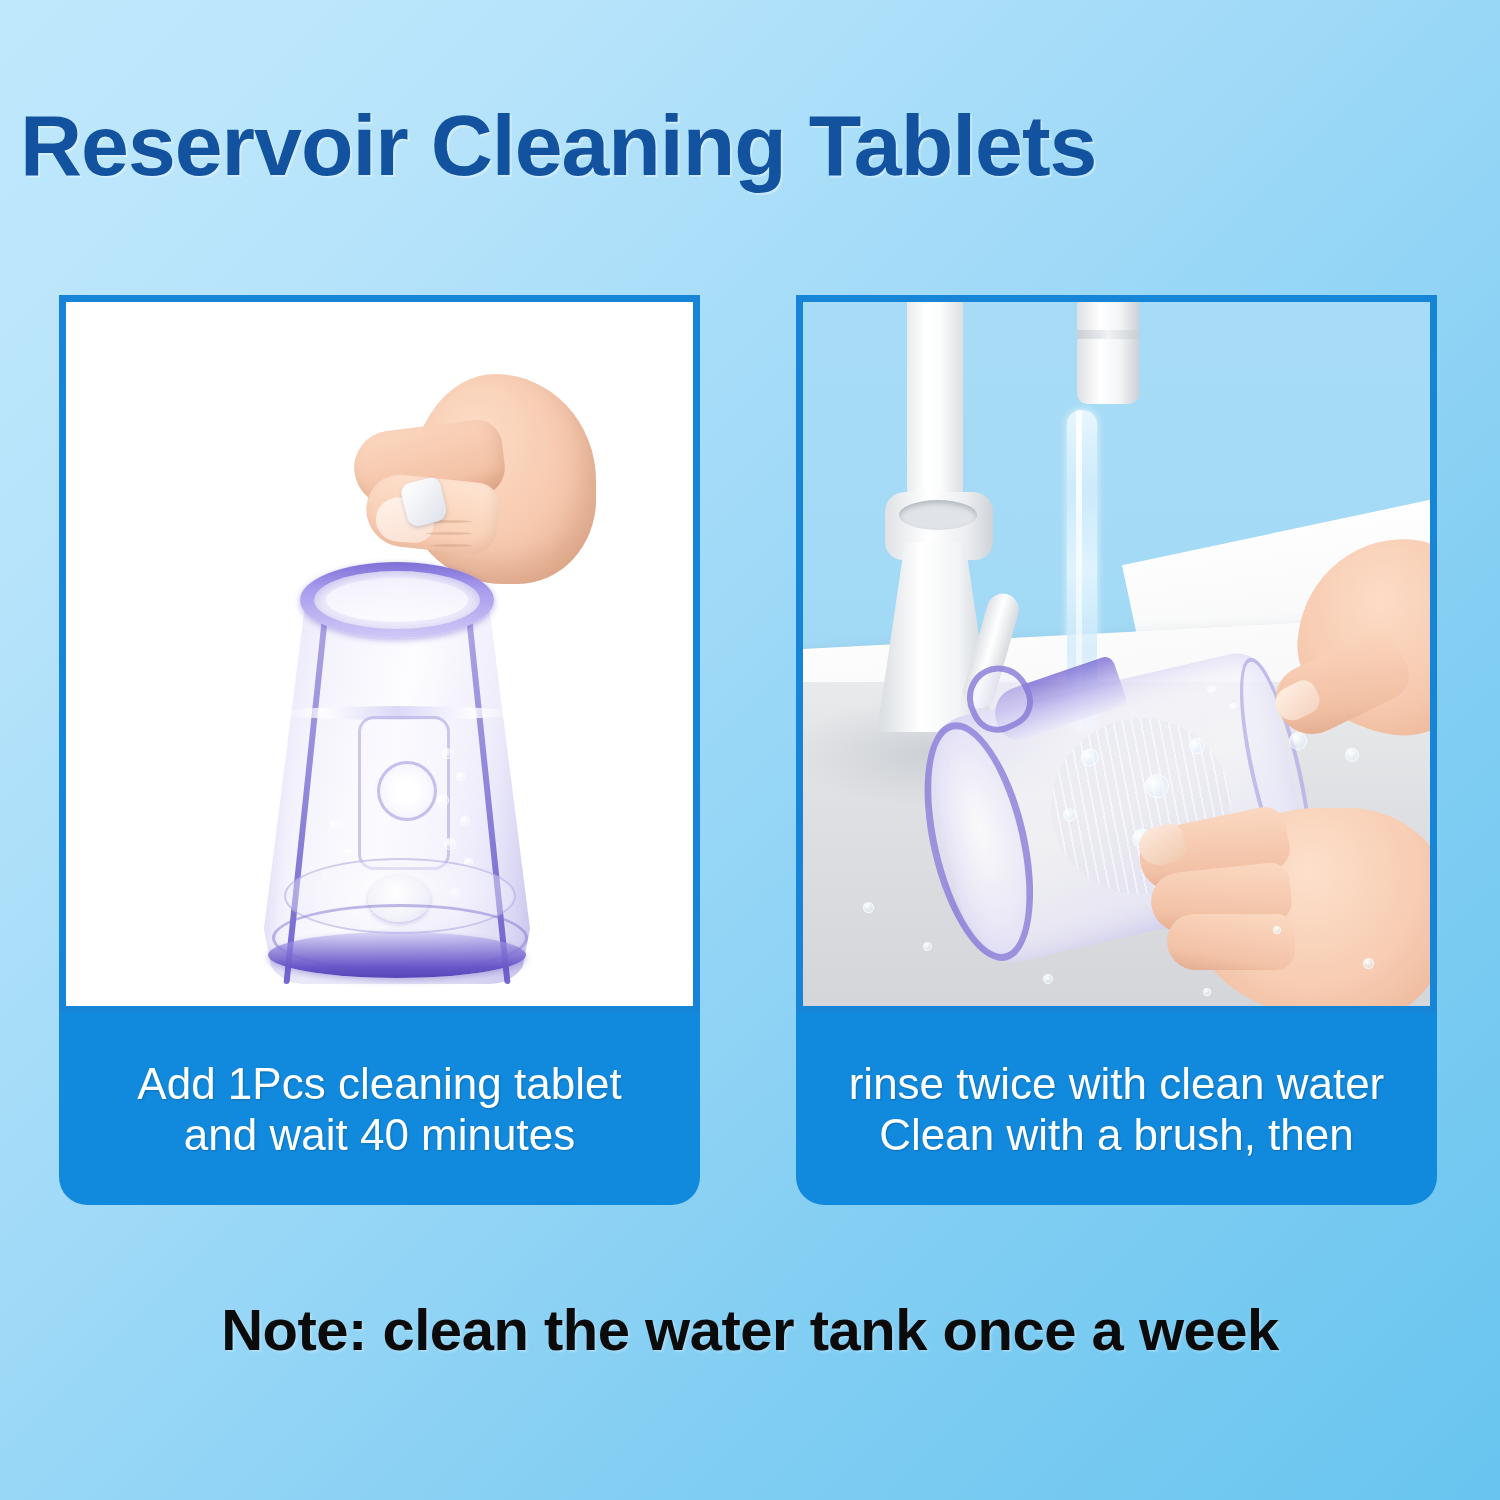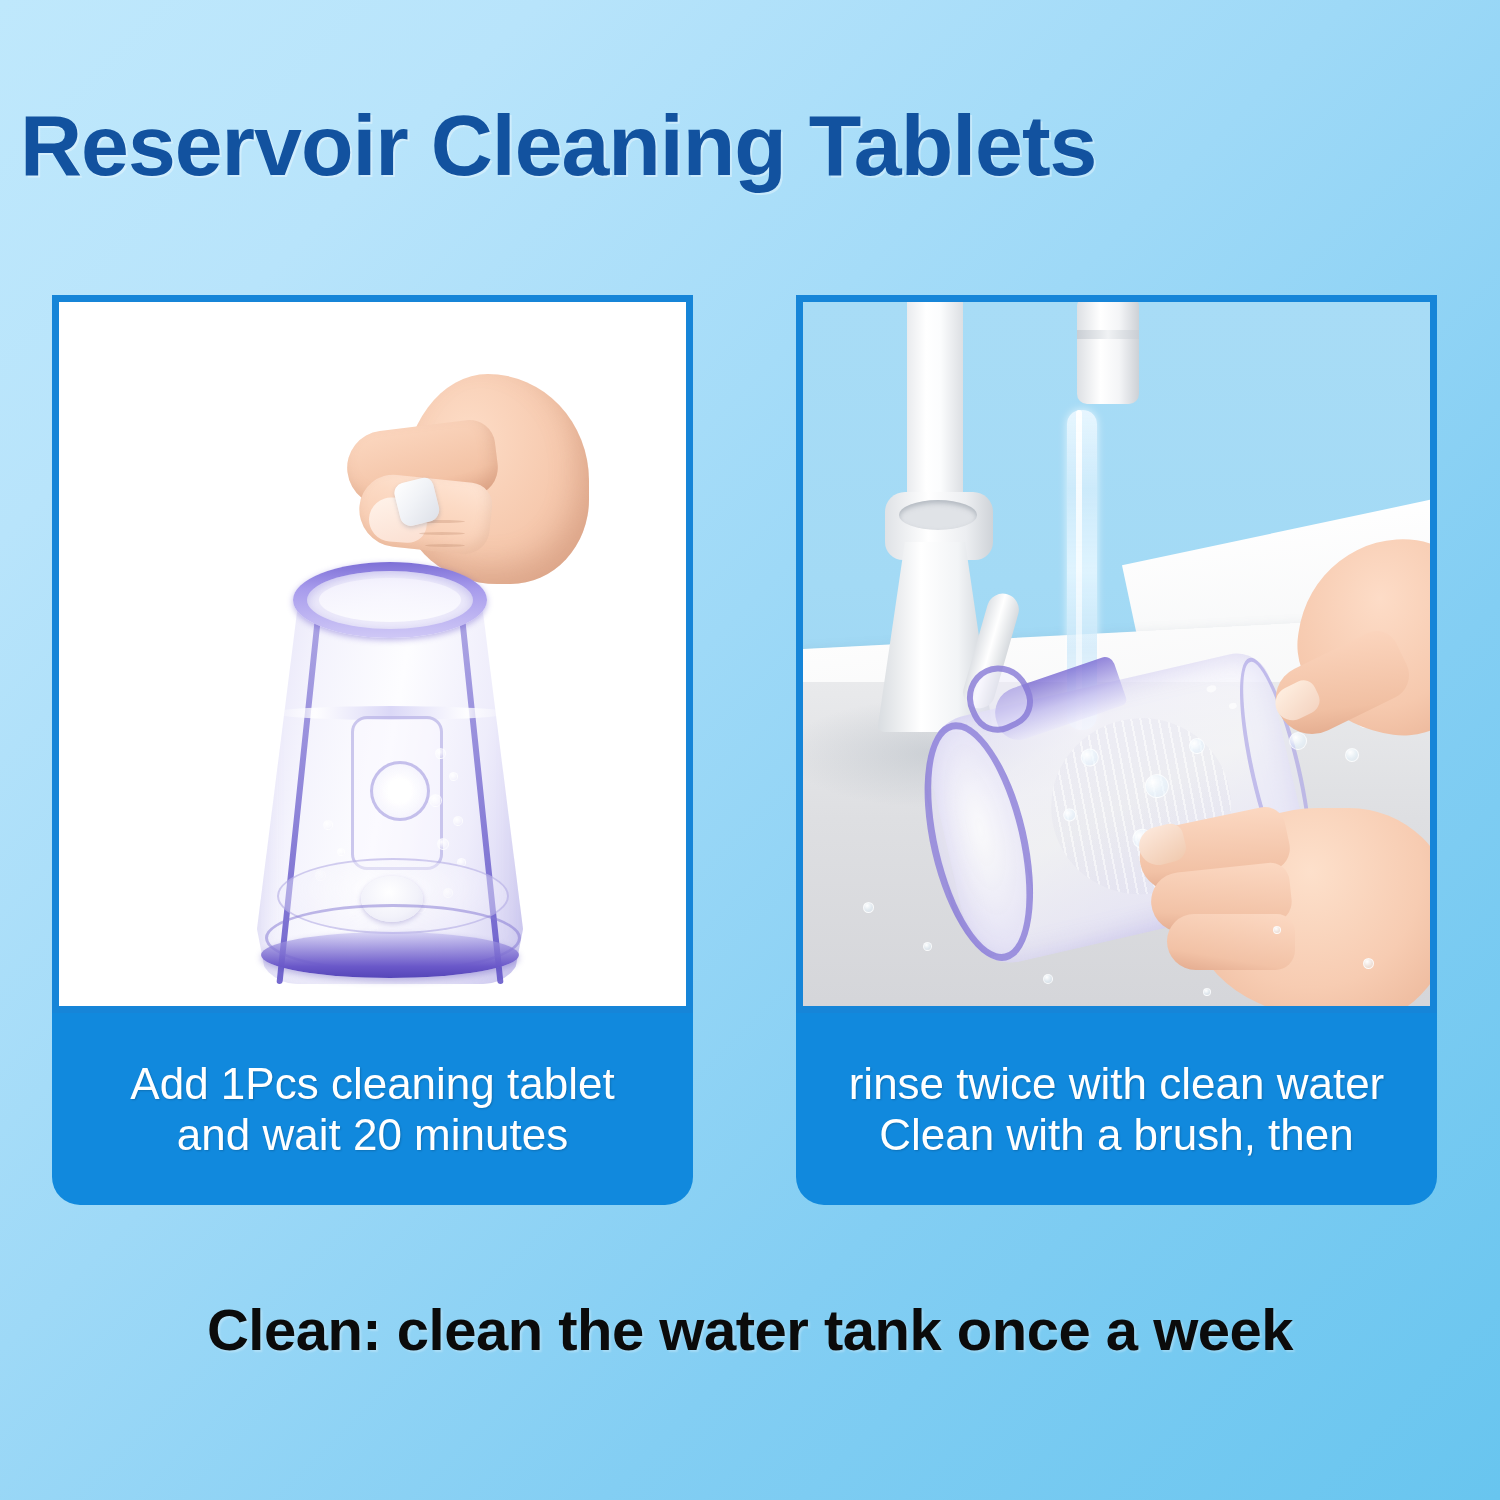--- a/index.html
+++ b/index.html
@@ -32,21 +32,21 @@
     padding-left: 20px;
   }
 
   
   .step-card {
     position: absolute;
     top: 295px;
     width: 641px;
     height: 910px;
   }
-  #step-card-1 { left: 52px; }
+  #step-card-1 { left: 59px; }
   #step-card-2 { left: 796px; }
 
   .photo-frame {
     position: absolute;
     top: 0; left: 0;
     width: 641px; height: 718px;
     border: 7px solid #1685d8;
     box-sizing: border-box;
     overflow: hidden;
     background: #ffffff;
@@ -533,21 +533,21 @@
           <div class="rim-inner"></div>
           <div class="rim-well"></div>
         </div>
 
       </div>
     </div>
 
     <div class="caption-box">
       <div class="caption-text">
         <span class="line">Add 1Pcs cleaning tablet</span>
-        <span class="line">and wait 20 minutes</span>
+        <span class="line">and wait 40 minutes</span>
       </div>
     </div>
   </div>
 
   <div class="step-card" id="step-card-2">
 
     <div class="photo-frame">
       <div id="photo-2">
 
         <div class="counter-r"></div>
@@ -616,15 +616,15 @@
     </div>
 
     <div class="caption-box">
       <div class="caption-text">
         <span class="line">rinse twice with clean water</span>
         <span class="line">Clean with a brush, then</span>
       </div>
     </div>
   </div>
 
-  <div id="bottom-note">Clean: clean the water tank once a week</div>
+  <div id="bottom-note">Note: clean the water tank once a week</div>
 
 </div>
 
 </body></html>

